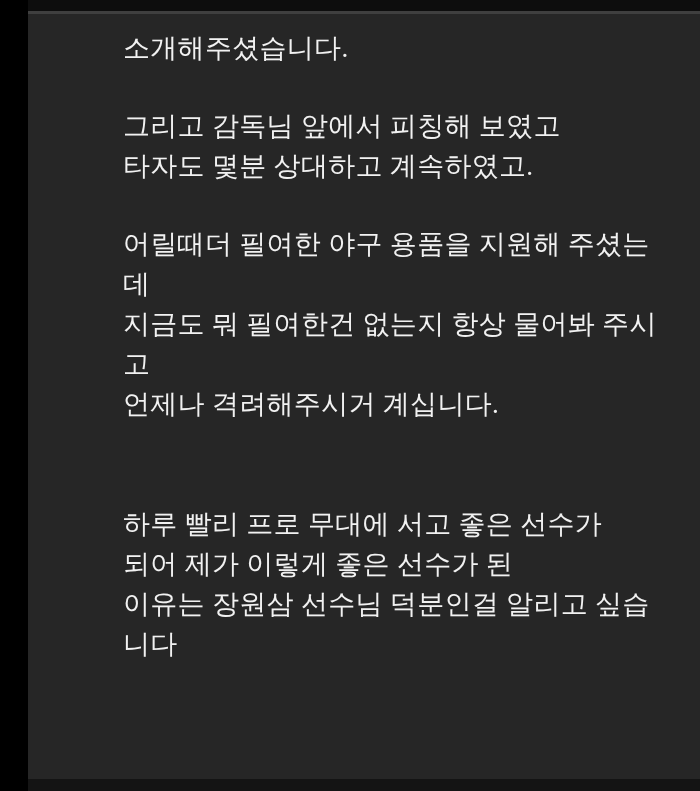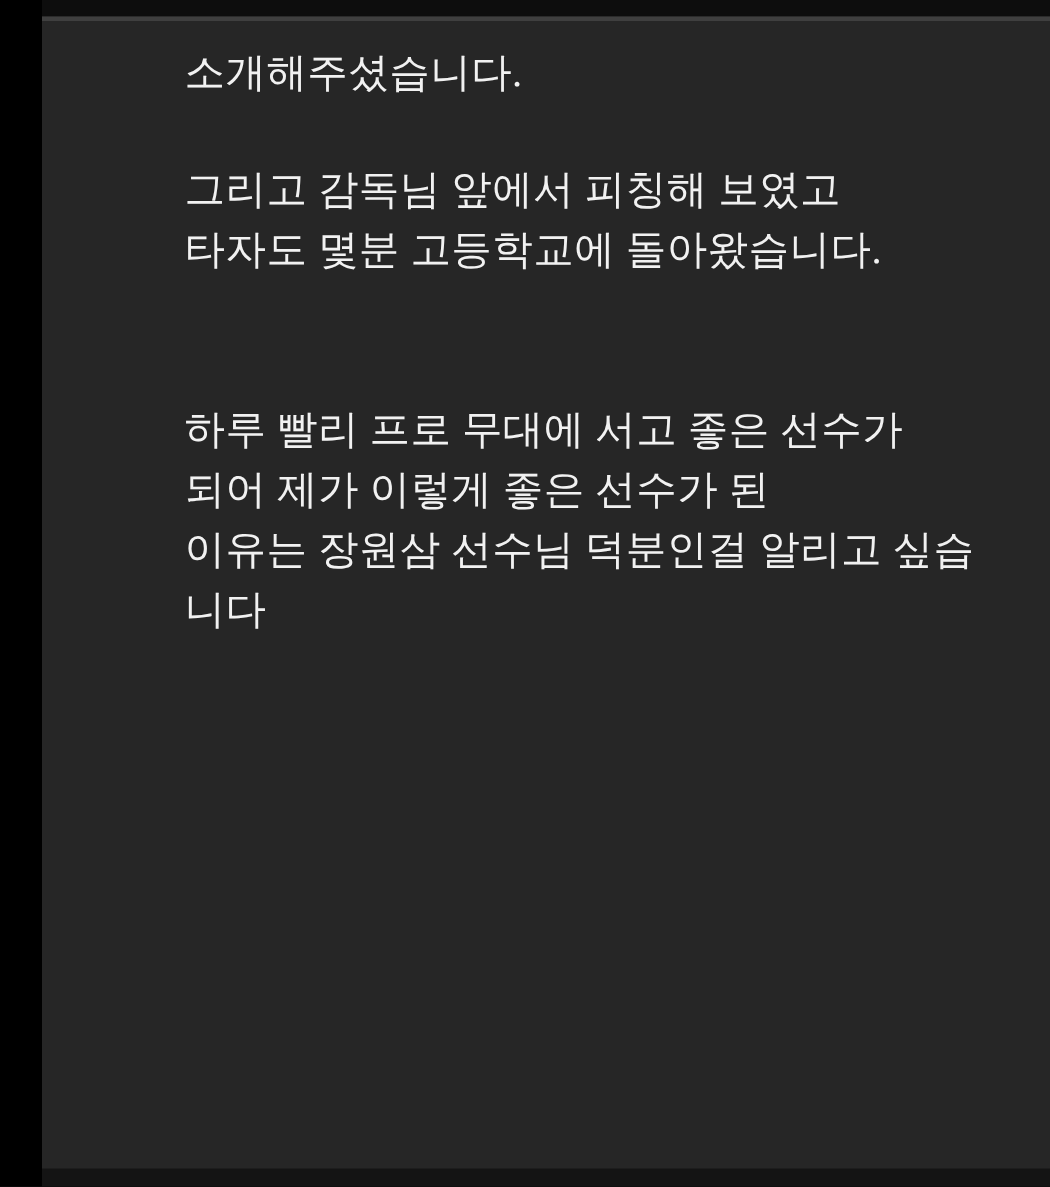--- a/index.html
+++ b/index.html
@@ -34,20 +34,23 @@
 <body>
 
 <div class="screen">
   <div class="top-bar"></div>
   <div class="top-divider"></div>
 
   <div class="content">
 
   <p class="para">소개해주셨습니다.</p>
       <p class="para">그리고 감독님 앞에서 피칭해 보였고
-타자도 몇분 고등학교에 돌아왔습니다.</p>
+타자도 몇분 상대하고 계속하였고.</p>
+      <p class="para">어릴때더 필여한 야구 용품을 지원해 주셨는데
+지금도 뭐 필여한건 없는지 항상 물어봐 주시고
+언제나 격려해주시거 계십니다.</p>
       <p class="para">하루 빨리 프로 무대에 서고 좋은 선수가
 되어 제가 이렇게 좋은 선수가 된
 이유는 장원삼 선수님 덕분인걸 알리고 싶습니다</p>
     </div>
 
   <div class="bottom-bar"></div>
 </div>
 
 </body></html>

